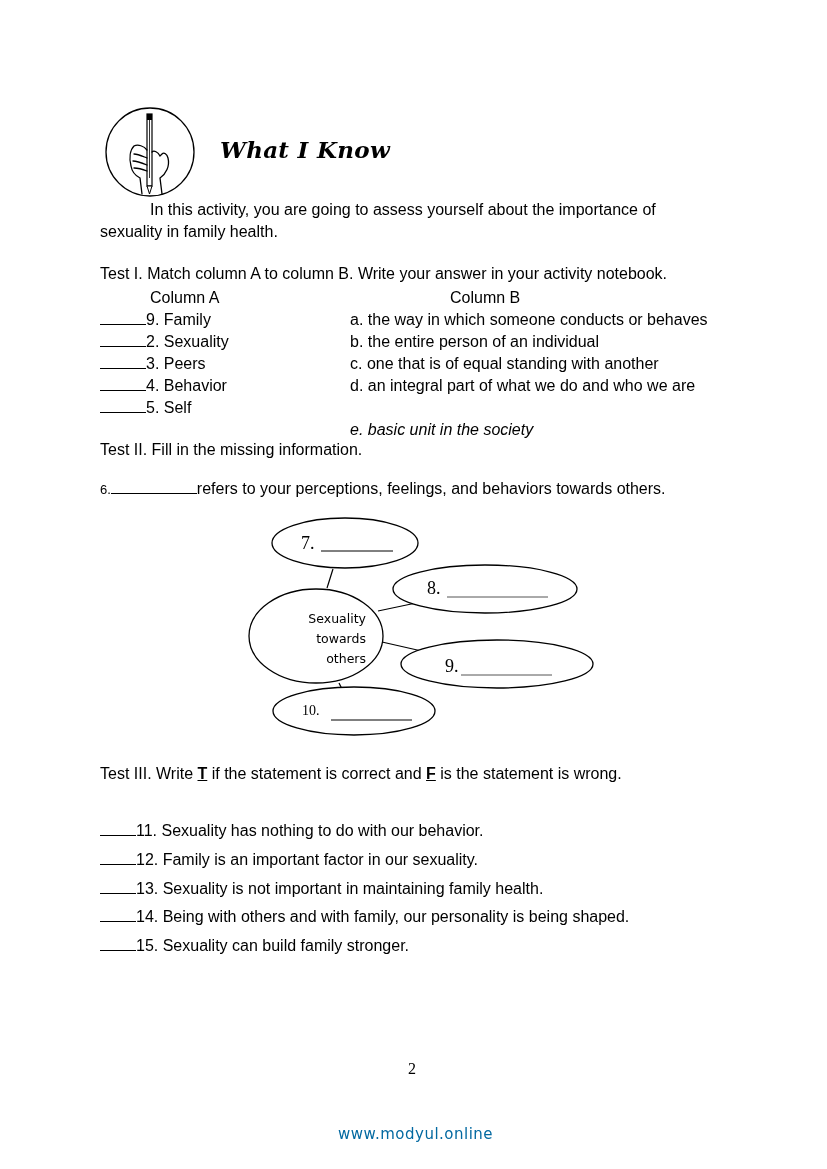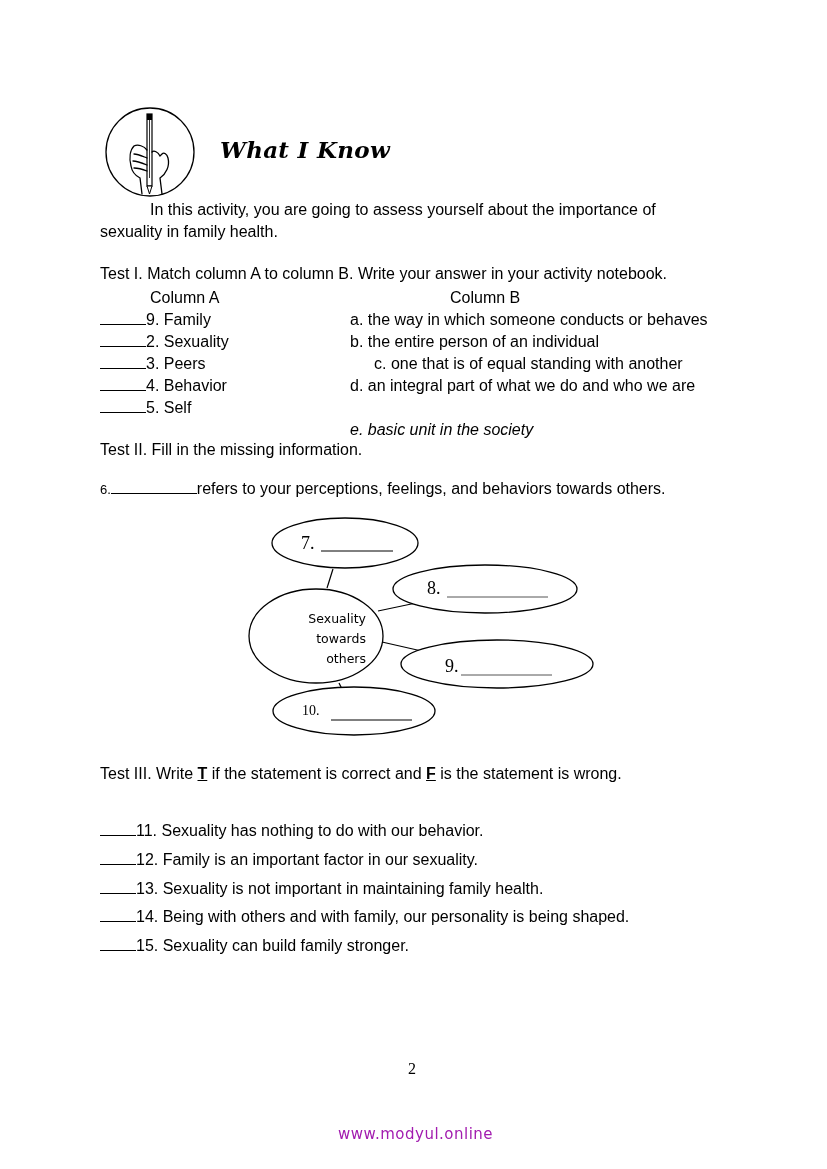--- a/index.html
+++ b/index.html
@@ -4,21 +4,21 @@
   <style>
     html, body { margin: 0; padding: 0; background: #ffffff; }
     body { width: 827px; height: 1169px; position: relative; overflow: hidden; color: #000; }
     .abs { position: absolute; white-space: nowrap; }
     .sans { font-family: "Liberation Sans", sans-serif; font-size: 16px; line-height: 22px; }
     .serif { font-family: "Liberation Serif", serif; }
     .title { font-family: "DejaVu Serif", serif; font-weight: bold; font-style: italic; font-size: 23px; letter-spacing: 0.3px; }
     .blank { display: inline-block; border-bottom: 1px solid #000; height: 15px; vertical-align: baseline; }
     .u-bold { font-weight: bold; text-decoration: underline; }
     .small6 { font-size: 13px; }
-    .watermark { font-family: "DejaVu Sans", sans-serif; font-size: 15px; color: #a21caf; letter-spacing: 0.5px; }
+    .watermark { font-family: "DejaVu Sans", sans-serif; font-size: 15px; color: #0369a1; letter-spacing: 0.5px; }
     .page-num { font-family: "Liberation Serif", serif; font-size: 16px; }
   </style>
 </head>
 <body>
 
 <div class="abs" style="left:104px; top:106px; width:92px; height:92px;">
   <svg width="92" height="92" viewBox="0 0 92 92">
     <circle cx="46" cy="46" r="44" fill="#fff" stroke="#000" stroke-width="1.3"></circle>
 
     <rect x="43" y="8" width="5" height="72" fill="#fff" stroke="#000" stroke-width="1.2"></rect>
@@ -50,21 +50,21 @@
 </div>
 <div class="abs sans" style="left:100px; top:375px;">
   <span class="blank" style="width:46px;"></span><span>4. Behavior</span>
 </div>
 <div class="abs sans" style="left:100px; top:397px;">
   <span class="blank" style="width:46px;"></span><span>5. Self</span>
 </div>
 
 <div class="abs sans" style="left:350px; top:309px;">a. the way in which someone conducts or behaves</div>
 <div class="abs sans" style="left:350px; top:331px;">b. the entire person of an individual</div>
-<div class="abs sans" style="left:350px; top:353px;margin-left:24px;">c. one that is of equal standing with another</div>
+<div class="abs sans" style="left:350px; top:353px;">c. one that is of equal standing with another</div>
 <div class="abs sans" style="left:350px; top:375px;">d. an integral part of what we do and who we are</div>
 <div class="abs sans" style="left:350px; top:419px;font-style:italic;">e. basic unit in the society</div>
 
 <div class="abs sans" style="left:100px; top:439px;">Test II. Fill in the missing information.</div>
 <div class="abs sans" style="left:100px; top:478px;">
   <span class="small6">6.</span><span class="blank" style="width:86px;"></span><span>refers to your perceptions, feelings, and behaviors towards others.</span>
 </div>
 
 <div class="abs" style="left:0; top:0; width:827px; height:760px; pointer-events:none;">
   <svg width="827" height="760" viewBox="0 0 827 760">

